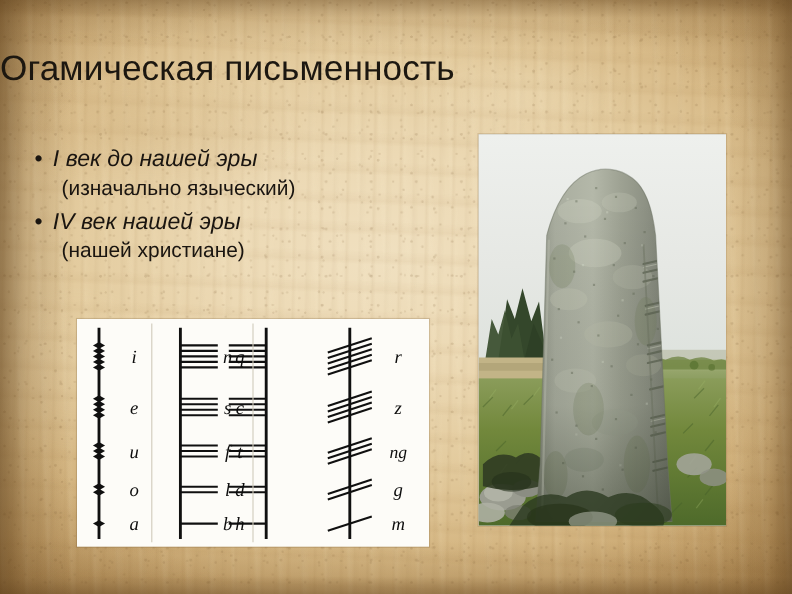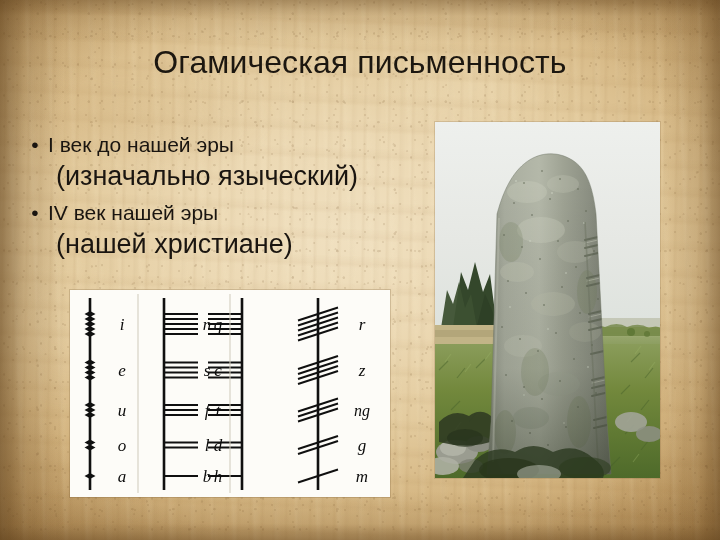--- a/index.html
+++ b/index.html
@@ -91,21 +91,20 @@
       linear-gradient(270deg, rgba(92,62,26,.48) 0%, rgba(92,62,26,.14) 3%, rgba(0,0,0,0) 8%),
       linear-gradient(180deg, rgba(92,62,26,.40) 0%, rgba(92,62,26,.10) 3%, rgba(0,0,0,0) 8%),
       linear-gradient(0deg,  rgba(92,62,26,.45) 0%, rgba(92,62,26,.12) 3%, rgba(0,0,0,0) 9%),
       radial-gradient(ellipse 92% 92% at 50% 50%, rgba(0,0,0,0) 56%, rgba(96,66,30,.30) 88%, rgba(84,56,22,.50) 100%);
   }
 
   
   #title {
     position:absolute;
     left:0; top:44px; width:720px;
-    text-align:center;
     font-size:32px;
     font-weight:400;
     color:#1c1710;
     letter-spacing:.1px;
     white-space:nowrap;
   }
 
   
   #bullets {
     position:absolute;
@@ -121,24 +120,24 @@
     line-height:1.33;
   }
   .bullet-dot {
     flex:0 0 auto;
     width:26px;
     text-align:center;
     font-size:21px;
     line-height:1.33;
     color:#1a1510;
   }
-  .bullet-text { flex:1 1 auto; }
+  .bullet-text { flex:1 1 auto;font-style:italic; }
 
   .bullet-line2 {
-    font-size:27px;
+    font-size:19px;
     color:#1a1510;
     line-height:1.33;
     padding-left:34px;
   }
 
   
   #ogham-chart {
     position:absolute;
     left:70px; top:290px;
     width:320px; height:207px;

